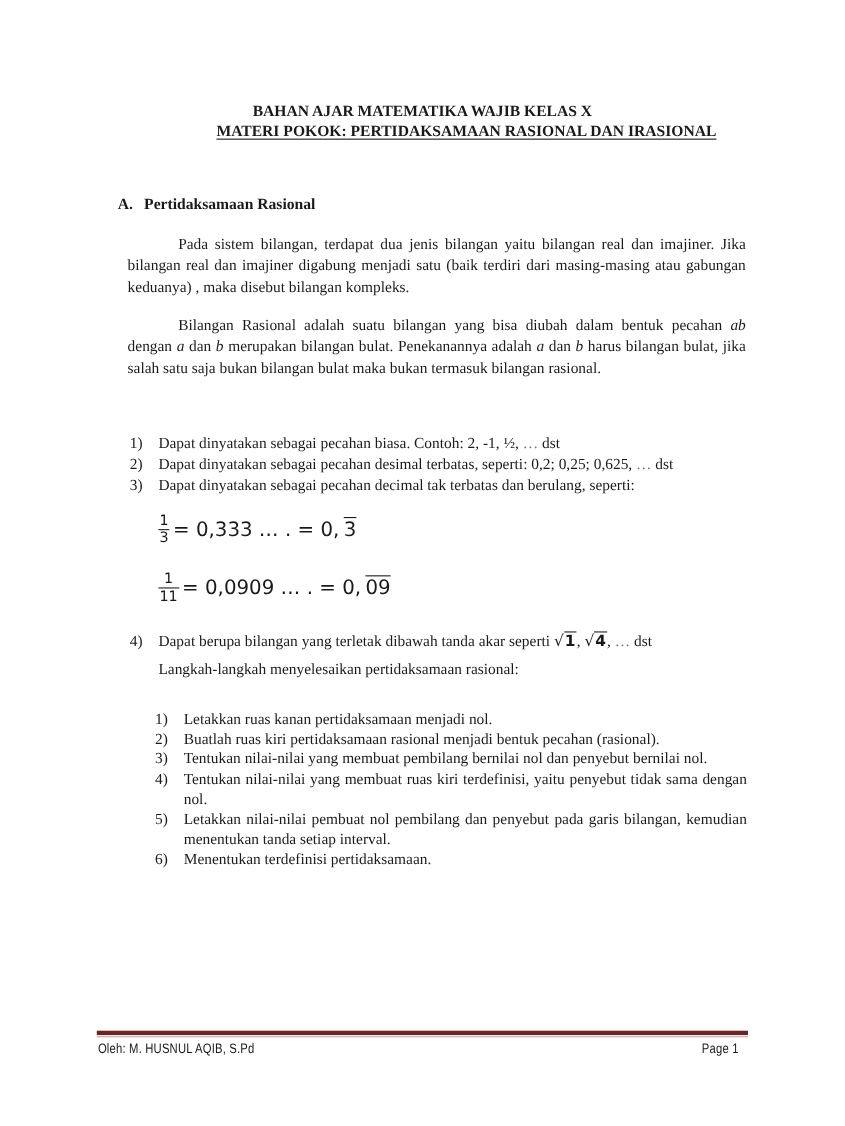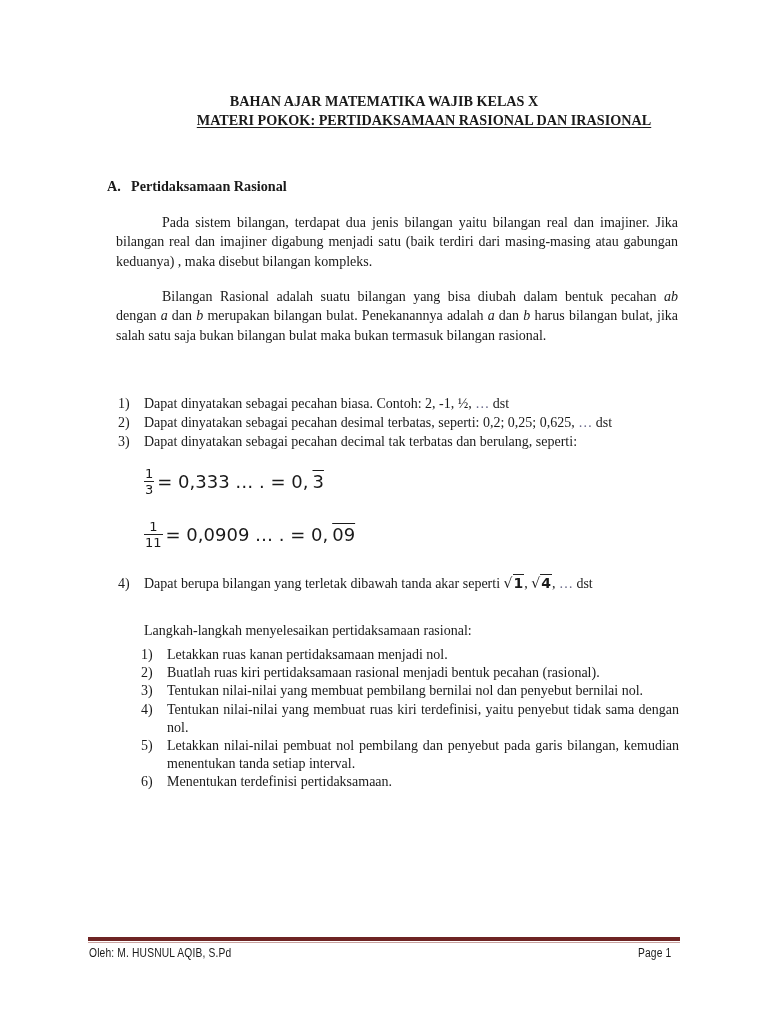--- a/index.html
+++ b/index.html
@@ -103,21 +103,21 @@
     </span>
     <span class="math">= 0,0909 … . = 0,</span>
       <span class="math overline" style="margin-left:4px">09</span>
   </div>
 
   <ul class="list list4">
     <li>
       <span class="num">4)</span>
       <span class="txt"><span>Dapat berupa bilangan yang terletak dibawah tanda akar seperti </span><span class="sqrt"><span>√</span><span class="rad">1</span></span><span>, </span><span class="sqrt"><span>√</span><span class="rad">4</span></span><span>, </span><span class="ell">…</span><span> dst</span></span>
     </li>
-    <li style="margin-top:28px">
+    <li style="margin-top:7px">
       <span class="num"></span>
       <span class="txt">Langkah-langkah menyelesaikan pertidaksamaan rasional:</span>
     </li>
   </ul>
 
   <ul class="list list2">
     <li>
         <span class="num">1)</span>
         <span class="txt">Letakkan ruas kanan pertidaksamaan menjadi nol.</span>
       </li>

